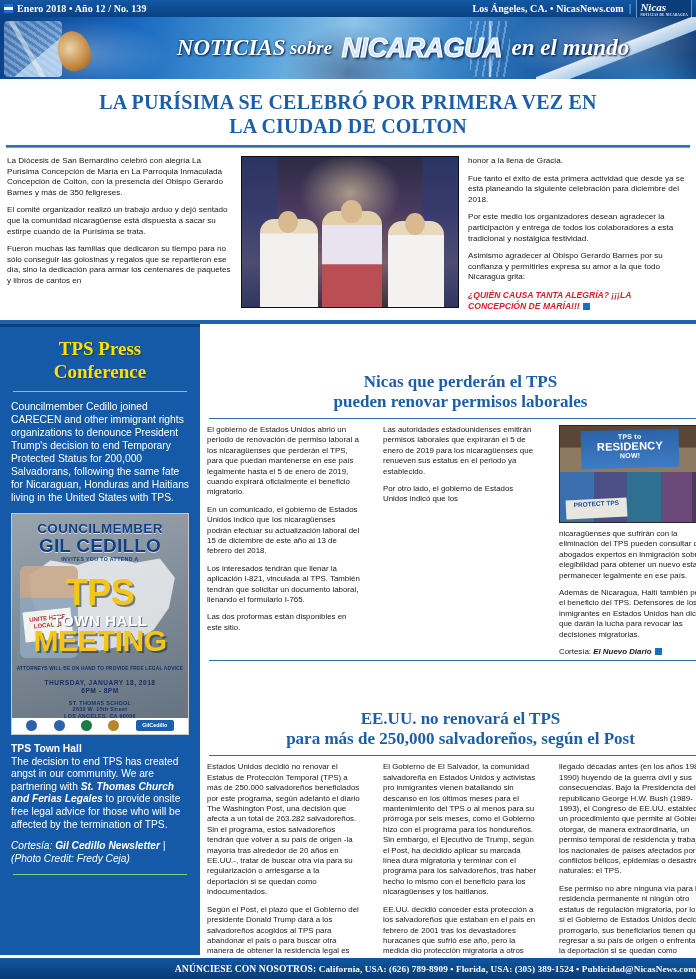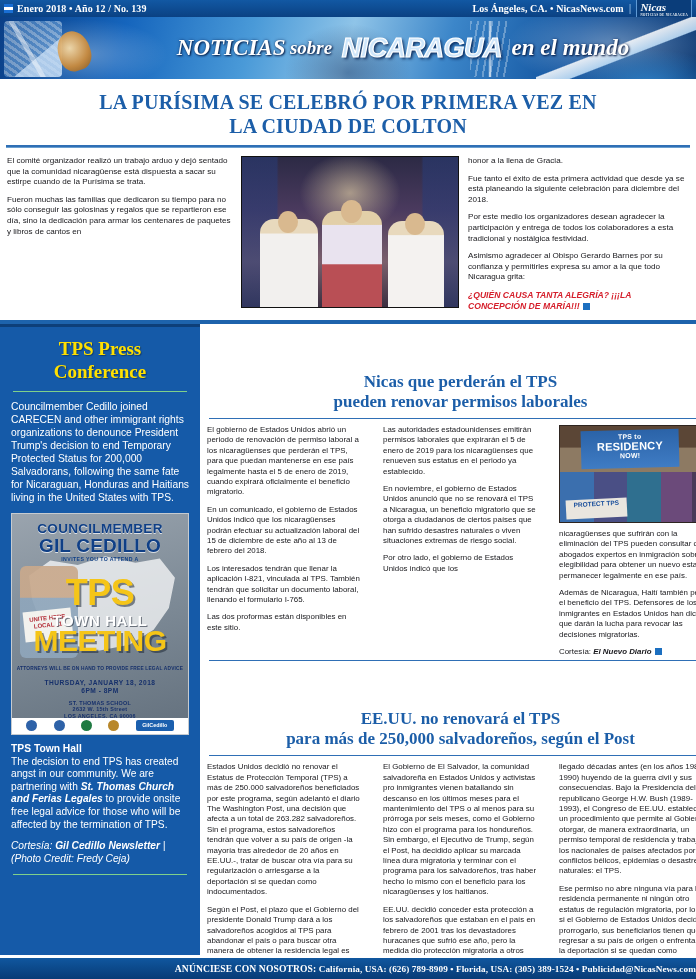--- a/index.html
+++ b/index.html
@@ -366,20 +366,21 @@
   </div>
 
   <div class="lead-headline">
     <div>LA PURÍSIMA SE CELEBRÓ POR PRIMERA VEZ EN</div>
     <div>LA CIUDAD DE COLTON</div>
   </div>
   <div class="rule-double"></div>
 
   <div class="lead-body">
     <div class="lead-col col-txt">
+      <p>La Diócesis de San Bernardino celebró con alegría La Purísima Concepción de María en La Parroquia Inmaculada Concepción de Colton, con la presencia del Obispo Gerardo Barnes y más de 350 feligreses.</p>
       <p>El comité organizador realizó un trabajo arduo y dejó sentado que la comunidad nicaragüense está dispuesta a sacar su estirpe cuando de la Purísima se trata.</p>
       <p>Fueron muchas las familias que dedicaron su tiempo para no sólo conseguir las golosinas y regalos que se repartieron ese día, sino la dedicación para armar los centenares de paquetes y libros de cantos en</p>
     </div>
 
     <div class="lead-photo">
       <div class="altar"></div>
       <div class="p1"></div>
       <div class="p2"></div>
       <div class="p3"></div>
       <div class="head h1"></div>
@@ -465,21 +466,20 @@
 
       <div class="cols3">
         <div class="c3 art-txt">
           <p>El gobierno de Estados Unidos abrió un periodo de renovación de permiso laboral a los nicaragüenses que perderán el TPS, para que puedan mantenerse en ese país legalmente hasta el 5 de enero de 2019, cuando expirará oficialmente el beneficio migratorio.</p>
           <p>En un comunicado, el gobierno de Estados Unidos indicó que los nicaragüenses podrán efectuar su actualización laboral del 15 de diciembre de este año al 13 de febrero del 2018.</p>
           <p>Los interesados tendrán que llenar la aplicación I-821, vinculada al TPS. También tendrán que solicitar un documento laboral, llenando el formulario I-765.</p>
           <p>Las dos proformas están disponibles en este sitio.</p>
         </div>
         <div class="c3 art-txt">
           <p>Las autoridades estadounidenses emitirán permisos laborales que expirarán el 5 de enero de 2019 para los nicaragüenses que renueven sus estatus en el periodo ya establecido.</p>
-          <p>En noviembre, el gobierno de Estados Unidos anunció que no se renovará el TPS a Nicaragua, un beneficio migratorio que se otorga a ciudadanos de ciertos países que han sufrido desastres naturales o viven situaciones extremas de riesgo social.</p>
           <p>Por otro lado, el gobierno de Estados Unidos indicó que los</p>
         </div>
         <div class="c3 art-txt">
           <div class="tps-photo">
             <div class="banner">
               <span>TPS to</span>
               <em>RESIDENCY</em>
               <span>NOW!</span>
             </div>
             <div class="ppl"></div>

